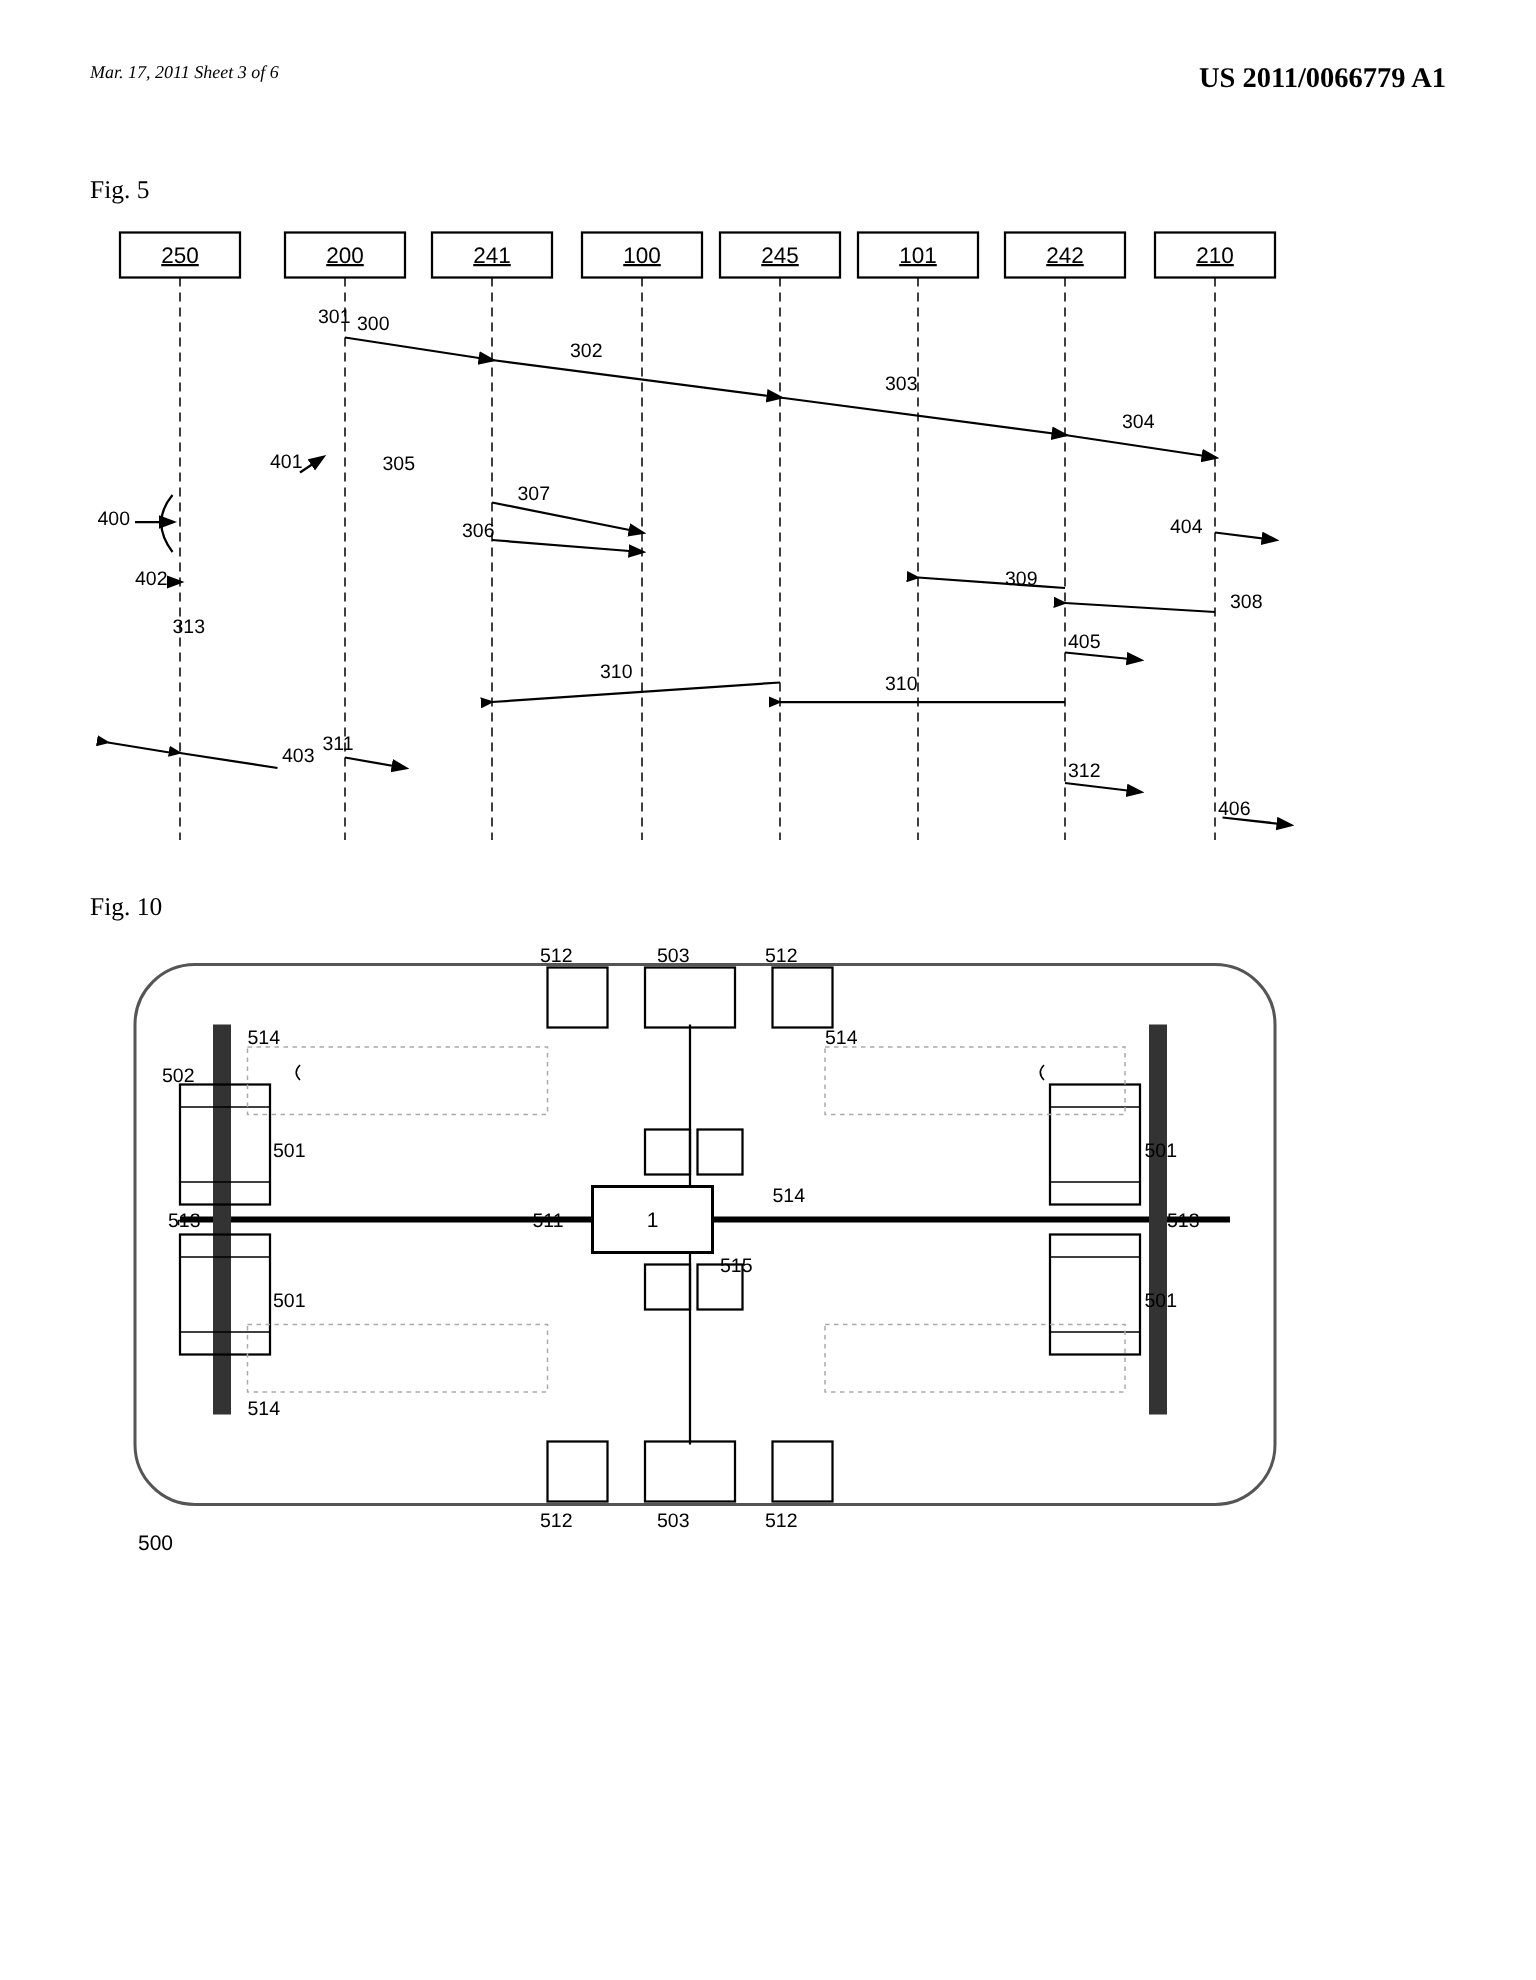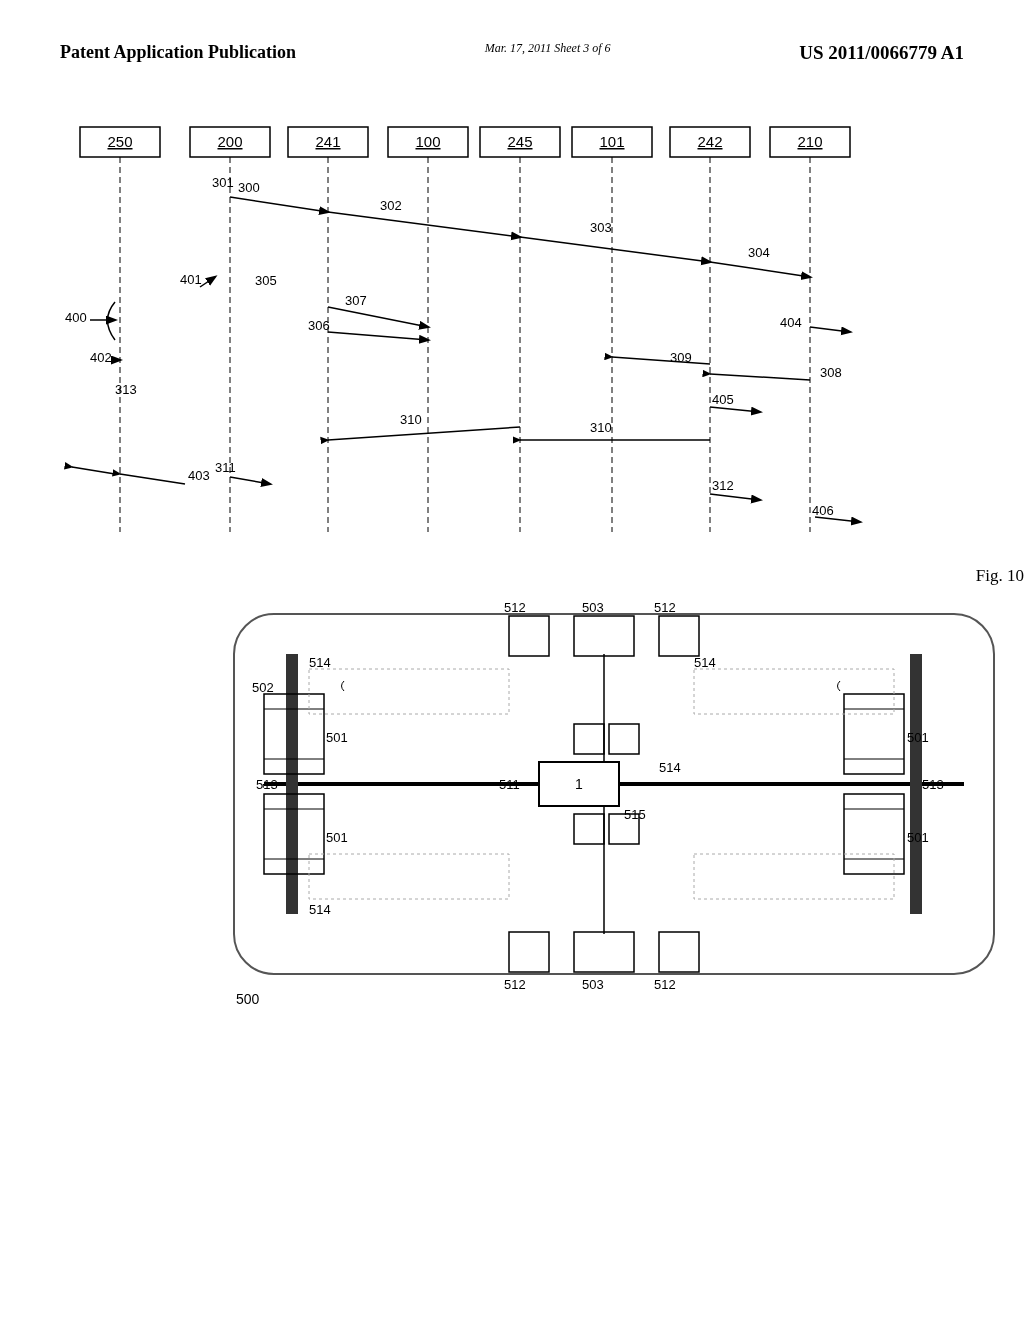--- a/index.html
+++ b/index.html
@@ -43,32 +43,30 @@
       position: relative;
     }
     svg {
       overflow: visible;
     }
   </style>
 </head>
 <body>
 
 <div class="header">
-  <div class="header-left">
-    <span>Patent Application Publication</span>
-  </div>
   <div class="header-center">
     <span>Mar. 17, 2011  Sheet 3 of 6</span>
   </div>
   <div class="header-right">
     <span>US 2011/0066779 A1</span>
   </div>
 </div>
 
 <div class="diagram-container" style="margin: 30px 0 0 60px;">
+  <div class="fig-label" style="font-size:17px; font-style:normal;">Fig. 5</div>
   <svg width="880" height="420" style="margin-top:5px;">
 
     <rect x="20" y="5" width="80" height="30" fill="none" stroke="#000" stroke-width="1.5"></rect>
     <text x="60" y="25" text-anchor="middle" font-size="15" font-family="Arial,sans-serif" text-decoration="underline">250</text>
 
     <rect x="130" y="5" width="80" height="30" fill="none" stroke="#000" stroke-width="1.5"></rect>
     <text x="170" y="25" text-anchor="middle" font-size="15" font-family="Arial,sans-serif" text-decoration="underline">200</text>
 
     <rect x="228" y="5" width="80" height="30" fill="none" stroke="#000" stroke-width="1.5"></rect>
     <text x="268" y="25" text-anchor="middle" font-size="15" font-family="Arial,sans-serif" text-decoration="underline">241</text>
@@ -181,21 +179,21 @@
     <line x1="650" y1="372" x2="700" y2="378" stroke="#000" stroke-width="1.5" marker-end="url(#arrowR)"></line>
 
     <text x="752" y="393" font-size="13" font-family="Arial,sans-serif">406</text>
     <line x1="755" y1="395" x2="800" y2="400" stroke="#000" stroke-width="1.5" marker-end="url(#arrowR)"></line>
 
     <path d="M 55 180 Q 40 198 55 218" fill="none" stroke="#000" stroke-width="1.5"></path>
 
   </svg>
 </div>
 
-<div class="diagram-container" style="margin: 20px 0 0 60px; text-align: right;">
+<div class="diagram-container" style="margin: 20px 0 0 60px;">
   <div class="fig-label" style="font-size:17px; font-style:normal; margin-bottom:8px;">Fig. 10</div>
   <svg width="820" height="420">
 
     <rect x="30" y="20" width="760" height="360" rx="40" ry="40" fill="none" stroke="#555" stroke-width="2"></rect>
 
     <line x1="60" y1="190" x2="760" y2="190" stroke="#000" stroke-width="4"></line>
 
     <rect x="82" y="60" width="12" height="260" fill="#333" stroke="none"></rect>
 
     <rect x="706" y="60" width="12" height="260" fill="#333" stroke="none"></rect>

